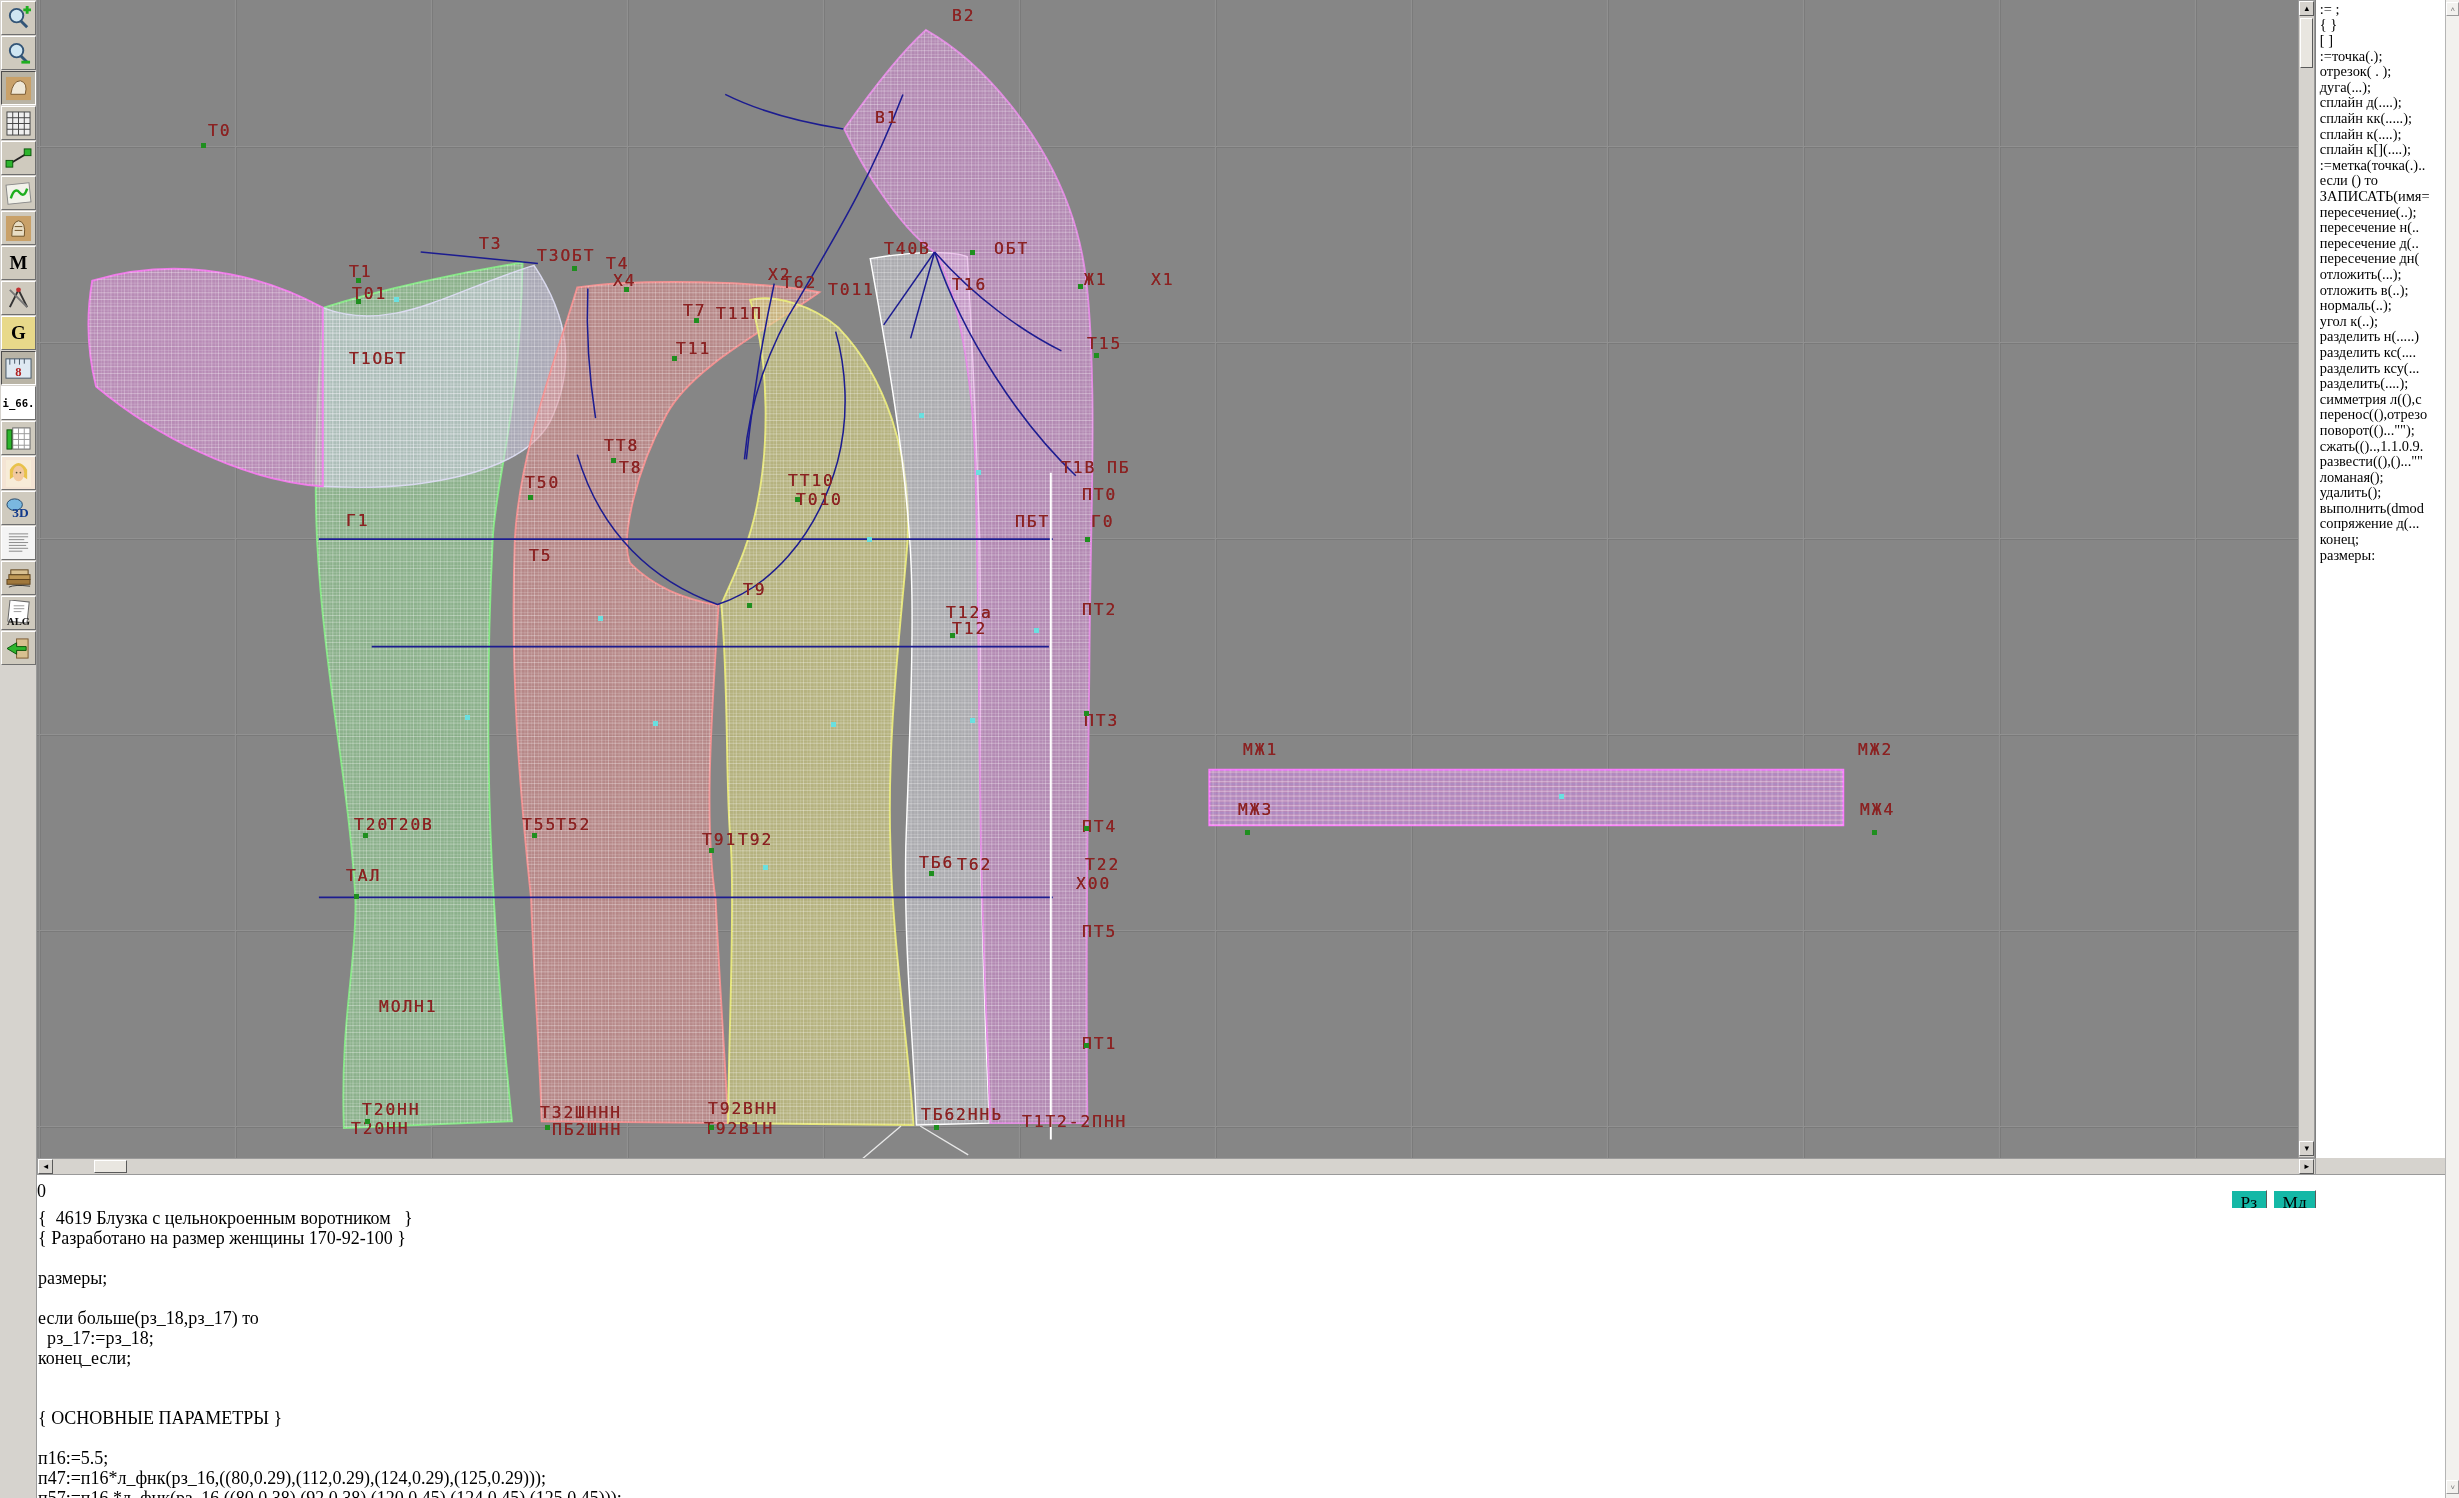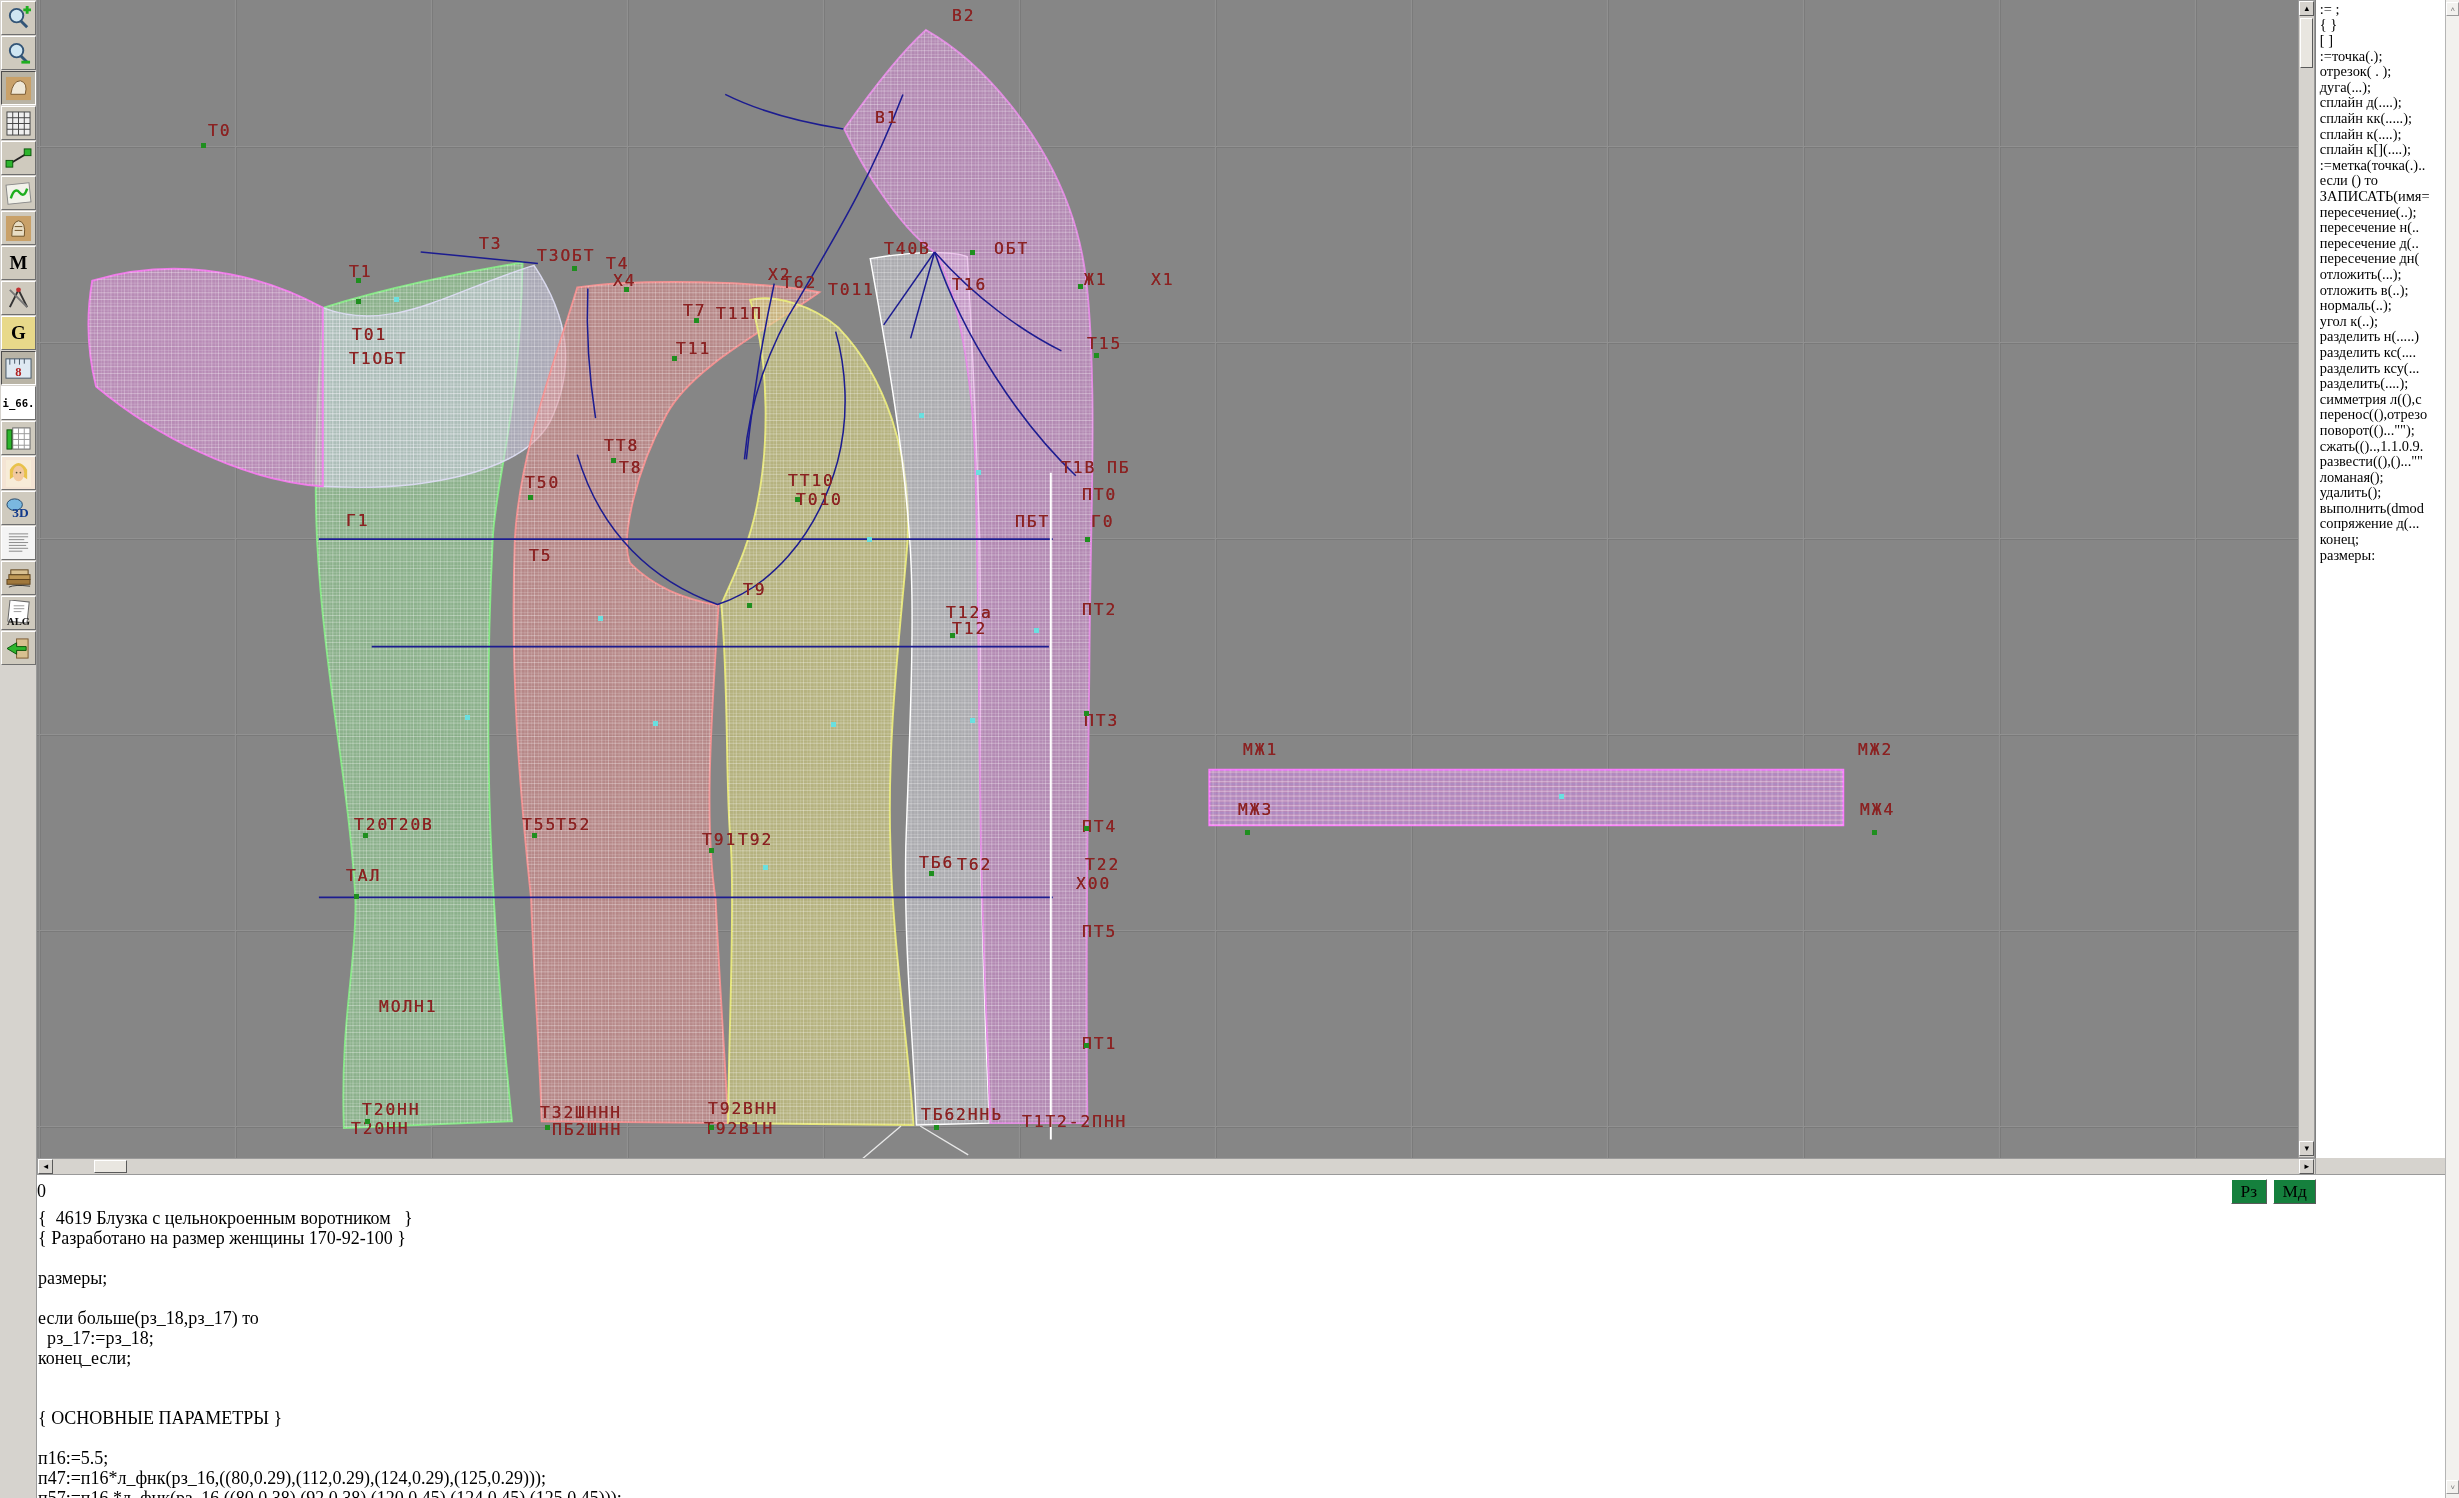--- a/index.html
+++ b/index.html
@@ -55,21 +55,21 @@
   #right-sb{position:absolute;left:2445px;top:0;width:14.4px;height:1499px;
     background:#f2f1ee;border-left:1px solid #b5b5b5;z-index:26;}
   #right-sb .sb-btn{width:13.4px;height:14.4px;border-color:#fff #9a9a9a #9a9a9a #fff;background:#f2f1ee;color:#777;}
 
   
   #editor-zone{position:absolute;left:0;top:1174px;width:2445px;height:325px;
     background:#fff;z-index:15;border-top:1px solid #9a9a9a;}
   #status-row{position:absolute;left:0;top:0;width:100%;height:33px;background:#fff;}
   #status-zero{position:absolute;left:37px;top:5.8px;font-family:"Liberation Serif",serif;
     font-size:18px;color:#000;}
-  .mini-btn{position:absolute;top:4px;height:25px;padding:1px 8.6px 0 8.6px;background:#15803d;
+  .mini-btn{position:absolute;top:15px;height:25px;padding:1px 8.6px 0 8.6px;background:#14b8a6;
     border:1px solid;border-color:#fff #5a5a5a #5a5a5a #fff;
     font-family:"Liberation Serif",serif;font-size:17.3px;color:#000;cursor:pointer;}
   #code-area{position:absolute;left:0;top:33px;width:100%;height:292px;background:#fff;
     padding-left:38px;cursor:text;}
   .code-line{font-family:Liberation Serif, serif;font-size:18px;line-height:20px;
     color:#000;white-space:pre;}
 </style>
 </head>
 <body>
 
@@ -144,21 +144,21 @@
       <div class="pt-label" style="left: 847px; top: 241px;">Т40В</div>
       <div class="pt-label" style="left: 957px; top: 241px;">ОБТ</div>
       <div class="pt-label" style="left: 1047px; top: 272px;">Ж1</div>
       <div class="pt-label" style="left: 1050px; top: 336px;">Т15</div>
       <div class="pt-label" style="left: 1114px; top: 272px;">Х1</div>
       <div class="pt-label" style="left: 442px; top: 236px;">Т3</div>
       <div class="pt-label" style="left: 500px; top: 248px;">Т3ОБТ</div>
       <div class="pt-label" style="left: 569px; top: 256px;">Т4</div>
       <div class="pt-label" style="left: 576px; top: 273px;">Х4</div>
       <div class="pt-label" style="left: 312px; top: 264px;">Т1</div>
-      <div class="pt-label" style="left: 315px; top: 286px; margin-top: 41px;">Т01</div>
+      <div class="pt-label" style="left: 315px; top: 286px;">Т01</div>
       <div class="pt-label" style="left: 312px; top: 351px;">Т1ОБТ</div>
       <div class="pt-label" style="left: 646px; top: 303px;">Т7</div>
       <div class="pt-label" style="left: 679px; top: 306px;">Т11П</div>
       <div class="pt-label" style="left: 639px; top: 341px;">Т11</div>
       <div class="pt-label" style="left: 745px; top: 275px;">Т62</div>
       <div class="pt-label" style="left: 731px; top: 267px;">Х2</div>
       <div class="pt-label" style="left: 791px; top: 282px;">Т011</div>
       <div class="pt-label" style="left: 567px; top: 438px;">ТТ8</div>
       <div class="pt-label" style="left: 582px; top: 460px;">Т8</div>
       <div class="pt-label" style="left: 488px; top: 475px;">Т50</div>

